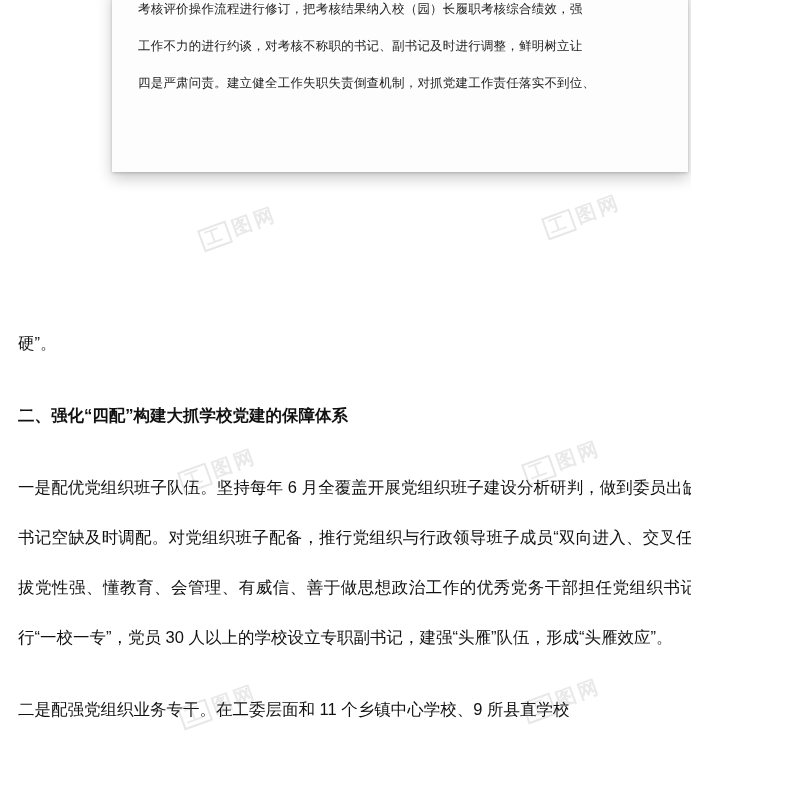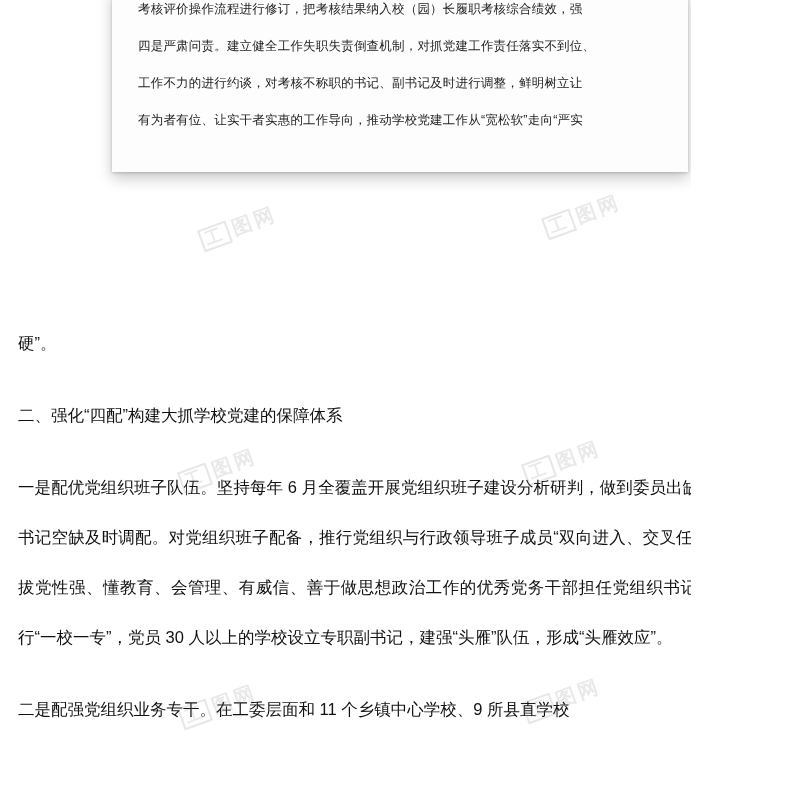--- a/index.html
+++ b/index.html
@@ -57,21 +57,21 @@
   }
   .doc-body p {
     margin: 0 0 22px 0;
     font-size: 16.5px;
     line-height: 50px;
     color: #111111;
     text-align: justify;
     text-justify: inter-ideograph;
   }
   .doc-body p.heading {
-    font-weight: normal;
+    font-weight: bold;
   }
   .doc-body p.short {
     text-align: left;
   }
 
   
   .wm {
     position: absolute;
     color: rgba(120,120,120,0.16);
     font-size: 20px;
@@ -99,23 +99,22 @@
   .wm-6 { left: 520px; top: 700px; }
 </style>
 </head>
 <body>
 
 <div class="page">
 
   <div class="inset-card">
     <div class="inset-inner">
       <p>考核评价操作流程进行修订，把考核结果纳入校（园）长履职考核综合绩效，强</p>
+      <p>工作不力的进行约谈，对考核不称职的书记、副书记及时进行调整，鲜明树立让</p>
       <p>四是严肃问责。建立健全工作失职失责倒查机制，对抓党建工作责任落实不到位、</p>
-      <p>工作不力的进行约谈，对考核不称职的书记、副书记及时进行调整，鲜明树立让</p>
-      <p>有为者有位、让实干者实惠的工作导向，推动学校党建工作从“宽松软”走向“严实</p>
     </div>
   </div>
 
   <div class="doc-body">
     <p class="short">硬”。</p>
     <p class="heading">二、强化“四配”构建大抓学校党建的保障体系</p>
     <p>一是配优党组织班子队伍。坚持每年 6 月全覆盖开展党组织班子建设分析研判，做到委员出缺及时补选、书记空缺及时调配。对党组织班子配备，推行党组织与行政领导班子成员“双向进入、交叉任职”，注重选拔党性强、懂教育、会管理、有威信、善于做思想政治工作的优秀党务干部担任党组织书记。同时，实行“一校一专”，党员 30 人以上的学校设立专职副书记，建强“头雁”队伍，形成“头雁效应”。</p>
     <p class="short">二是配强党组织业务专干。在工委层面和 11 个乡镇中心学校、9 所县直学校</p>
   </div>
 

